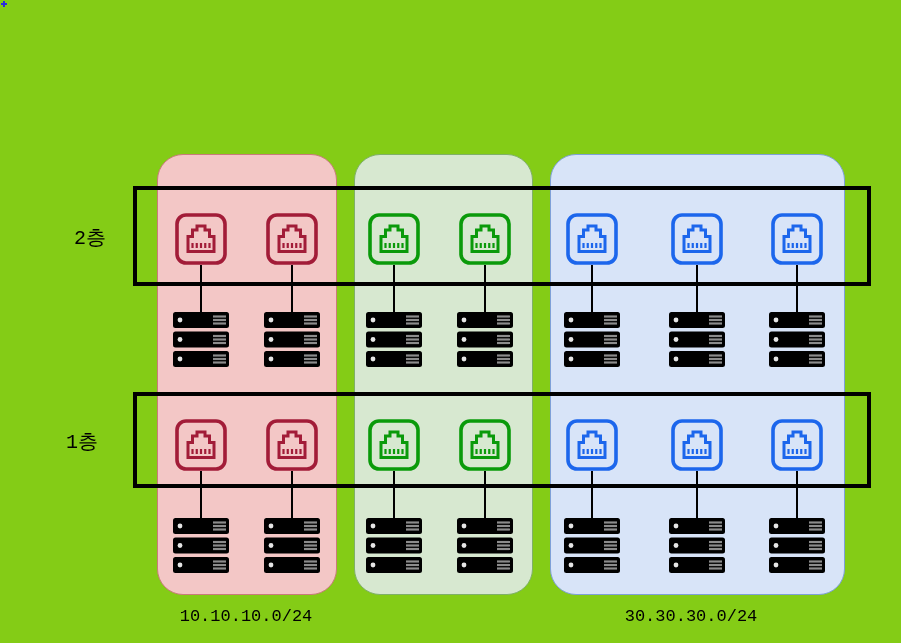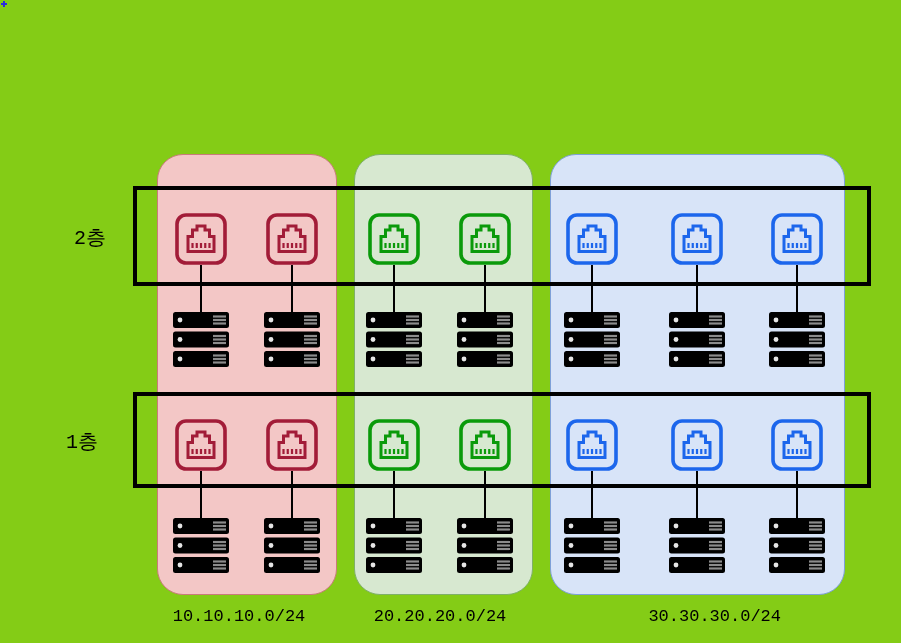--- a/index.html
+++ b/index.html
@@ -27,23 +27,22 @@
   <div class="zone" style="left: 157px; top: 154px; width: 180px; height: 441px; background: rgb(243, 199, 198); border-color: rgb(201, 123, 122);"></div>
   <div class="zone" style="left: 354px; top: 154px; width: 179px; height: 441px; background: rgb(215, 232, 208); border-color: rgb(127, 176, 104);"></div>
   <div class="zone" style="left: 550px; top: 154px; width: 295px; height: 441px; background: rgb(216, 228, 248); border-color: rgb(126, 160, 216);"></div>
 
   <div class="band" style="left: 133px; top: 186px; width: 738px; height: 100px; border-color: rgb(0, 0, 0);"></div>
   <div class="band" style="left: 133px; top: 392px; width: 738px; height: 96px; border-color: rgb(0, 0, 0);"></div>
 
   <div class="floor-label" style="left: 60px; top: 224px; color: rgb(0, 0, 0);">2층</div>
   <div class="floor-label" style="left: 52px; top: 428px; color: rgb(0, 0, 0);">1층</div>
 
-  <div class="cidr-label" style="left: 149px; top: 607px; color: rgb(0, 0, 0);">10.10.10.0/24</div>
-  <div class="cidr-label" style="left: 350px; top: 607px; color: rgb(0, 0, 0);">20.20.20.0/24</div>
-  <div class="cidr-label" style="left: 601px; top: 607px; color: rgb(0, 0, 0); text-align: right;">30.30.30.0/24</div>
+  <div class="cidr-label" style="left: 156px; top: 607px; color: rgb(0, 0, 0);">10.10.10.0/24</div>
+  <div class="cidr-label" style="left: 601px; top: 607px; color: rgb(0, 0, 0);">30.30.30.0/24</div>
 <div class="connector" style="left: 200px; top: 265px; height: 47px; background: rgb(0, 0, 0);"></div>
     <div class="node" style="left: 175px; top: 213px;"><svg width="52" height="52" viewBox="0 0 52 52">
         <rect x="2" y="2" width="48" height="48" rx="9" fill="none" stroke="#a21c38" stroke-width="3.6"></rect>
         <path d="M13 38.5 H39 V23.5 H34.5 V17 H30 V13 H22 V17 H17.5 V23.5 H13 Z" fill="none" stroke="#a21c38" stroke-width="3"></path>
         <g stroke="#a21c38" stroke-width="2.2">
           <line x1="17.5" y1="30" x2="17.5" y2="35"></line>
           <line x1="21.75" y1="30" x2="21.75" y2="35"></line>
           <line x1="26" y1="30" x2="26" y2="35"></line>
           <line x1="30.25" y1="30" x2="30.25" y2="35"></line>
           <line x1="34.5" y1="30" x2="34.5" y2="35"></line>

